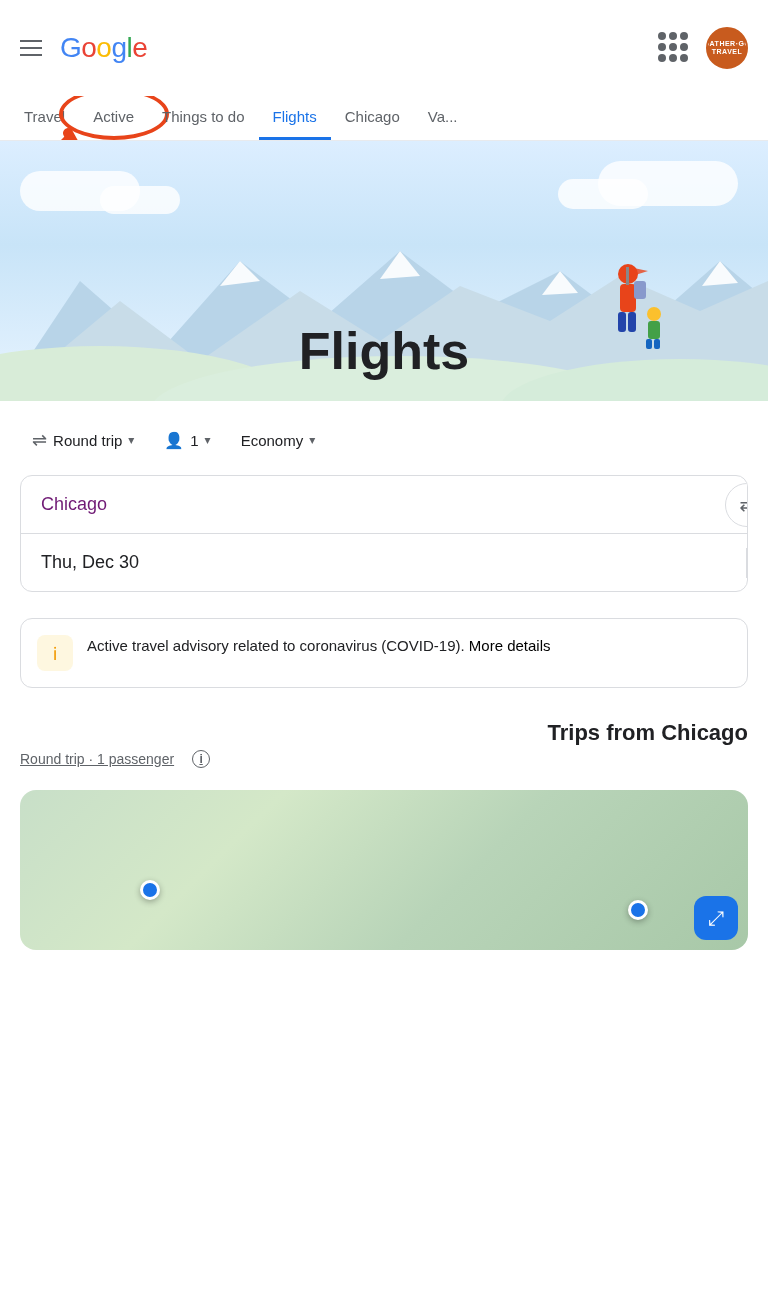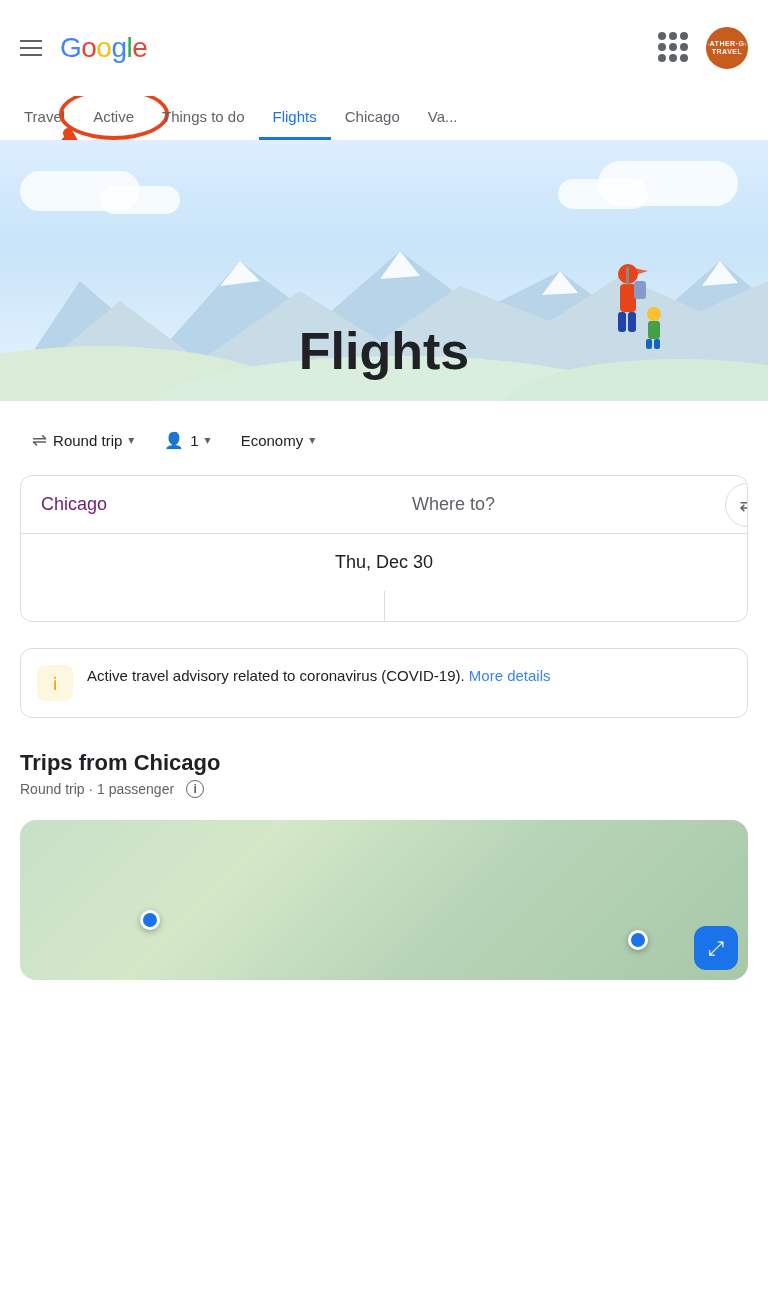--- a/index.html
+++ b/index.html
@@ -245,21 +245,20 @@
       font-size: 18px;
       color: #5f6368;
       position: absolute;
       right: -22px;
       z-index: 5;
       flex-shrink: 0;
     }
     .date-row {
       display: flex;
       align-items: center;
-      flex-direction: column;
     }
     .date-input {
       flex: 1;
       padding: 18px 20px;
       font-size: 18px;
       color: #202124;
       border: none;
       outline: none;
       background: transparent;
       cursor: pointer;
@@ -291,41 +290,43 @@
       font-size: 18px;
       color: #f29900;
       flex-shrink: 0;
     }
     .advisory-text {
       font-size: 15px;
       color: #202124;
       line-height: 1.5;
     }
     .advisory-link {
-      color: #3b82f6;
+      color: #000000;
       text-decoration: none;
       cursor: pointer;
     }
 
     
     .trips-section {
       padding: 16px 20px 10px;
+      text-align: right;
     }
     .trips-title {
       font-size: 22px;
       font-weight: 700;
       color: #202124;
       margin-bottom: 4px;
     }
     .trips-subtitle {
       font-size: 14px;
       color: #5f6368;
       display: flex;
       align-items: center;
-      gap: 12px;
+      gap: 18px;
+      text-decoration: underline;
     }
     .info-icon {
       width: 18px;
       height: 18px;
       border-radius: 50%;
       border: 1.5px solid #5f6368;
       display: inline-flex;
       align-items: center;
       justify-content: center;
       font-size: 12px;
@@ -505,23 +506,20 @@
   </div>
 
   <div class="search-fields">
     <div class="location-row">
       <div class="location-input">
         <span>Chicago</span>
       </div>
       <div class="swap-btn">
         <span>⇄</span>
       </div>
-      <div class="location-input placeholder" style="padding-left:36px;">
-        <span>Where to?</span>
-      </div>
     </div>
     <div class="date-row">
       <div class="date-input">
         <span>Thu, Dec 30</span>
       </div>
       <div class="date-divider"></div>
     </div>
   </div>
 </div>
 

